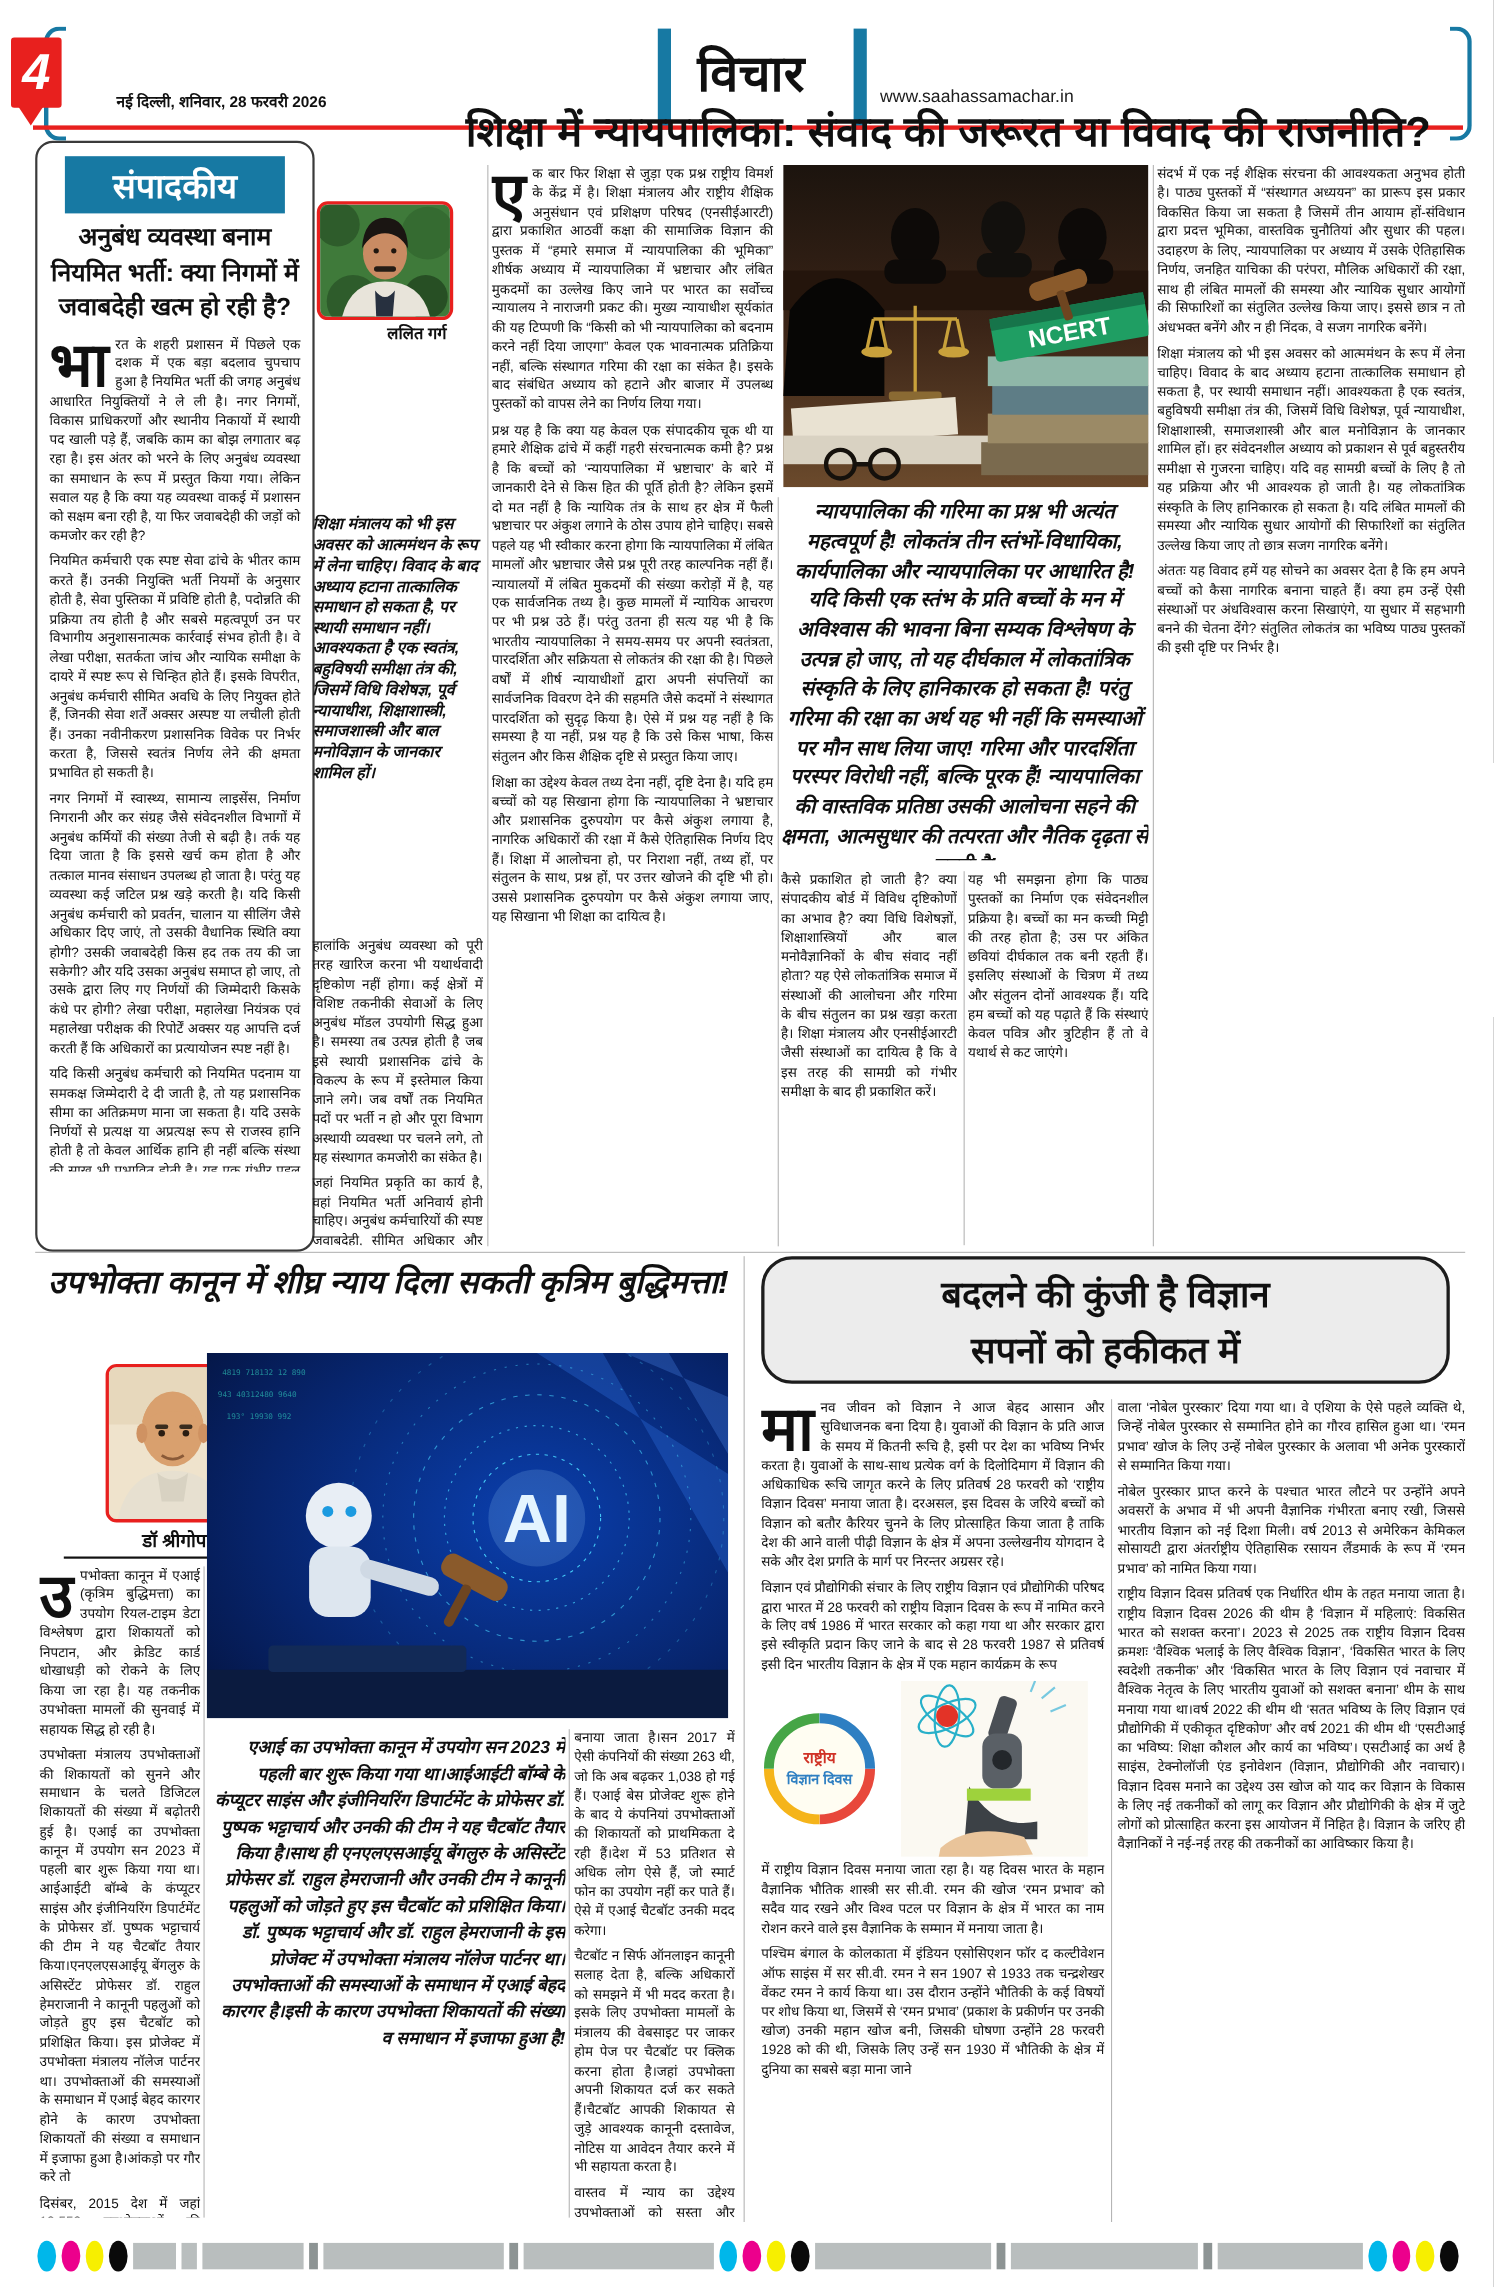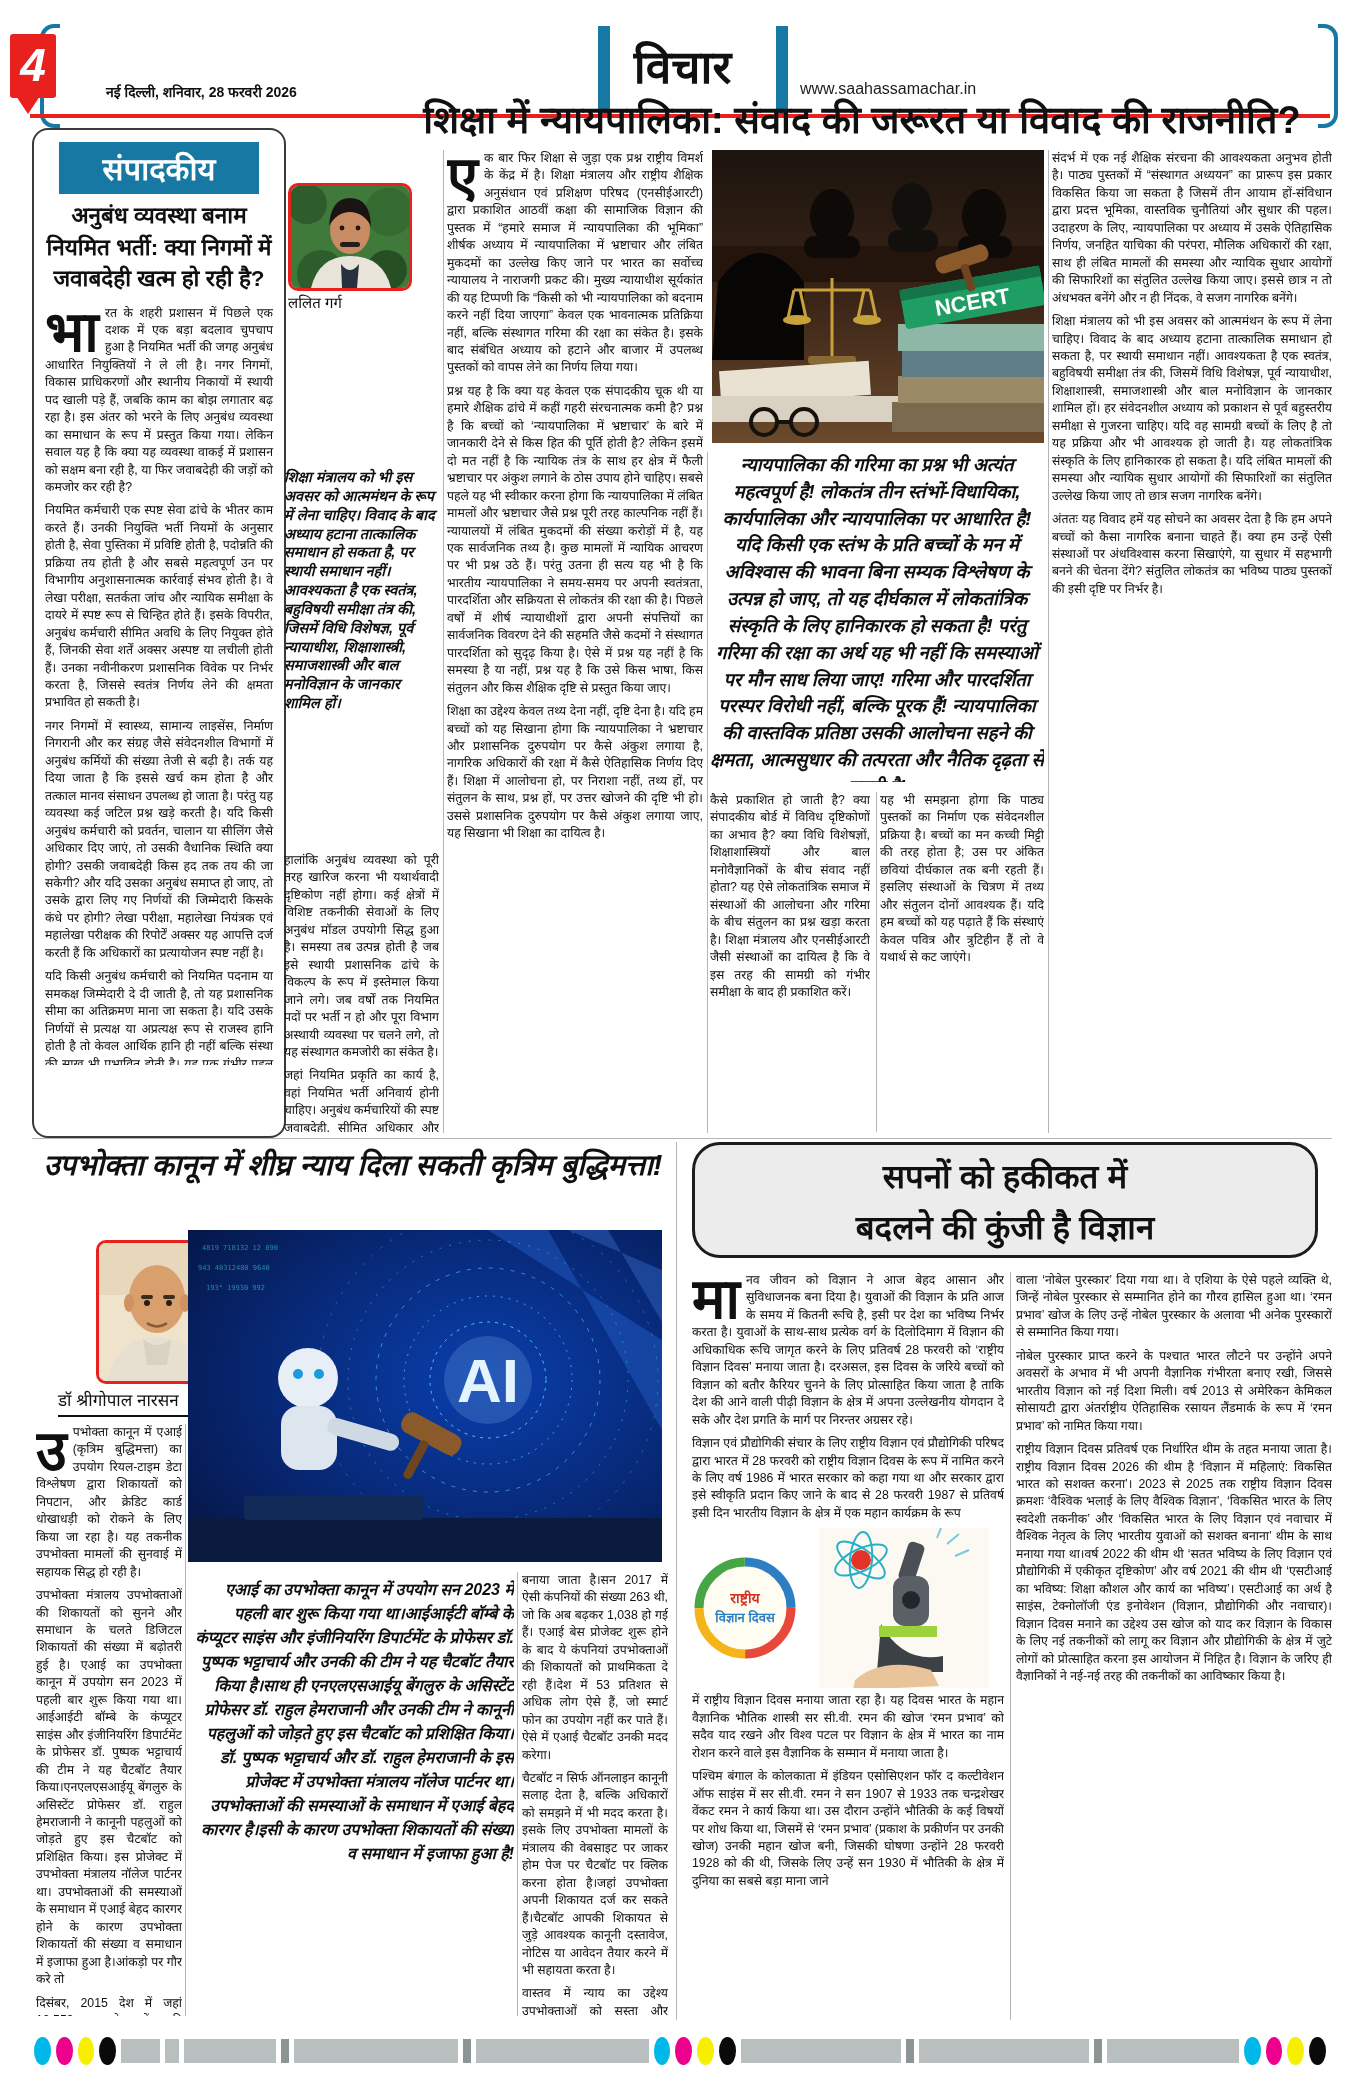--- a/index.html
+++ b/index.html
@@ -24,21 +24,21 @@
   .edlabel{margin:12px auto 6px auto;width:200px;background:#1779a3;color:#fff;text-align:center;
            font-size:31px;font-weight:800;padding:5px 0;}
   .edheadline{font-size:22.5px;font-weight:800;text-align:center;line-height:1.4;margin:6px 8px 10px 8px;}
   .bodytext p{margin:0 0 6px 0;text-align:justify;font-size:12.3px;line-height:1.42;}
   .edbody{padding:0 11px;height:760px;overflow:hidden;}
   .dropcap{float:left;font-size:56px;line-height:.85;font-weight:bold;padding:3px 6px 0 0;}
   
   .main-headline{left:388px;top:92px;width:948px;text-align:center;font-size:38px;font-weight:800;white-space:nowrap;}
   .photo{border:3px solid #e8201e;border-radius:10px;overflow:hidden;background:#cfcfcf;}
   .photo-lalit{left:288px;top:183px;width:118px;height:102px;}
-  .caption{font-weight:normal;font-size:15px;text-align:left;}
+  .caption{font-weight:bold;font-size:15px;text-align:right;}
   .cap-lalit{left:288px;top:292px;width:118px;}
   .col{overflow:hidden;}
   .colA{left:447px;top:150px;width:256px;height:983px;}
   .colB{left:1052px;top:150px;width:280px;height:983px;}
   .court{left:712px;top:150px;width:332px;height:293px;}
   .pull-left{left:284px;top:468px;width:155px;height:378px;overflow:hidden;
              font-style:italic;font-weight:600;font-size:14.5px;line-height:1.3;}
   .pull-center{left:710px;top:452px;width:334px;height:330px;overflow:hidden;text-align:center;
              font-style:italic;font-weight:700;font-size:18.5px;line-height:1.45;}
   .edcont{left:284px;top:852px;width:155px;height:280px;}
@@ -261,22 +261,22 @@
 
   <div class="abs col ai-colR bodytext">
     <p>बनाया जाता है।सन 2017 में ऐसी कंपनियों की संख्या 263 थी, जो कि अब बढ़कर 1,038 हो गई हैं। एआई बेस प्रोजेक्ट शुरू होने के बाद ये कंपनियां उपभोक्ताओं की शिकायतों को प्राथमिकता दे रही हैं।देश में 53 प्रतिशत से अधिक लोग ऐसे हैं, जो स्मार्ट फोन का उपयोग नहीं कर पाते हैं। ऐसे में एआई चैटबॉट उनकी मदद करेगा।</p><p>चैटबॉट न सिर्फ ऑनलाइन कानूनी सलाह देता है, बल्कि अधिकारों को समझने में भी मदद करता है।इसके लिए उपभोक्ता मामलों के मंत्रालय की वेबसाइट पर जाकर होम पेज पर चैटबॉट पर क्लिक करना होता है।जहां उपभोक्ता अपनी शिकायत दर्ज कर सकते हैं।चैटबॉट आपकी शिकायत से जुड़े आवश्यक कानूनी दस्तावेज, नोटिस या आवेदन तैयार करने में भी सहायता करता है।</p><p>वास्तव में न्याय का उद्देश्य उपभोक्ताओं को सस्ता और सुलभ न्याय दिलाना है।उपभोक्ता संरक्षण अधिनियम के तहत 45 दिनों की बजाय सिर्फ 7 दिनों में ही शिकायतों का समाधान हो, इसकी कोशिश होनी चाहिए।इसीलिए हम कह सकते है कि कृत्रिम बुद्धिमता आने वाले समय में उपभोक्ताओं को शीघ्र न्याय दिलाने में सक्षम है।</p><span></span>
   </div>
 
   <div class="abs vrule" style="left:185px;top:1424px;height:592px"></div>
   <div class="abs vrule" style="left:517px;top:1572px;height:444px"></div>
   <div class="abs vrule" style="left:676px;top:1142px;height:878px"></div>
 
   <div class="abs sci-box">
+    <div>बदलने की कुंजी है विज्ञान</div>
     <div>सपनों को हकीकत में</div>
-    <div>बदलने की कुंजी है विज्ञान</div>
   </div>
 
   <div class="abs col sci-colL bodytext">
     <p><span class="dropcap">मा</span><span>नव जीवन को विज्ञान ने आज बेहद आसान और सुविधाजनक बना दिया है। युवाओं की विज्ञान के प्रति आज के समय में कितनी रूचि है, इसी पर देश का भविष्य निर्भर करता है। युवाओं के साथ-साथ प्रत्येक वर्ग के दिलोदिमाग में विज्ञान की अधिकाधिक रूचि जागृत करने के लिए प्रतिवर्ष 28 फरवरी को ‘राष्ट्रीय विज्ञान दिवस’ मनाया जाता है। दरअसल, इस दिवस के जरिये बच्चों को विज्ञान को बतौर कैरियर चुनने के लिए प्रोत्साहित किया जाता है ताकि देश की आने वाली पीढ़ी विज्ञान के क्षेत्र में अपना उल्लेखनीय योगदान दे सके और देश प्रगति के मार्ग पर निरन्तर अग्रसर रहे।</span></p>
     <p>विज्ञान एवं प्रौद्योगिकी संचार के लिए राष्ट्रीय विज्ञान एवं प्रौद्योगिकी परिषद द्वारा भारत में 28 फरवरी को राष्ट्रीय विज्ञान दिवस के रूप में नामित करने के लिए वर्ष 1986 में भारत सरकार को कहा गया था और सरकार द्वारा इसे स्वीकृति प्रदान किए जाने के बाद से 28 फरवरी 1987 से प्रतिवर्ष इसी दिन भारतीय विज्ञान के क्षेत्र में एक महान कार्यक्रम के रूप</p><span></span>
     <div class="sci-illu-row">
       <svg width="106" height="106" viewBox="0 0 106 106">
         <circle cx="53" cy="53" r="46" fill="#fffdf2"></circle>
         <g fill="none" stroke-width="9">
           <circle cx="53" cy="53" r="46" stroke="#e8483b" stroke-dasharray="72 217"></circle>

